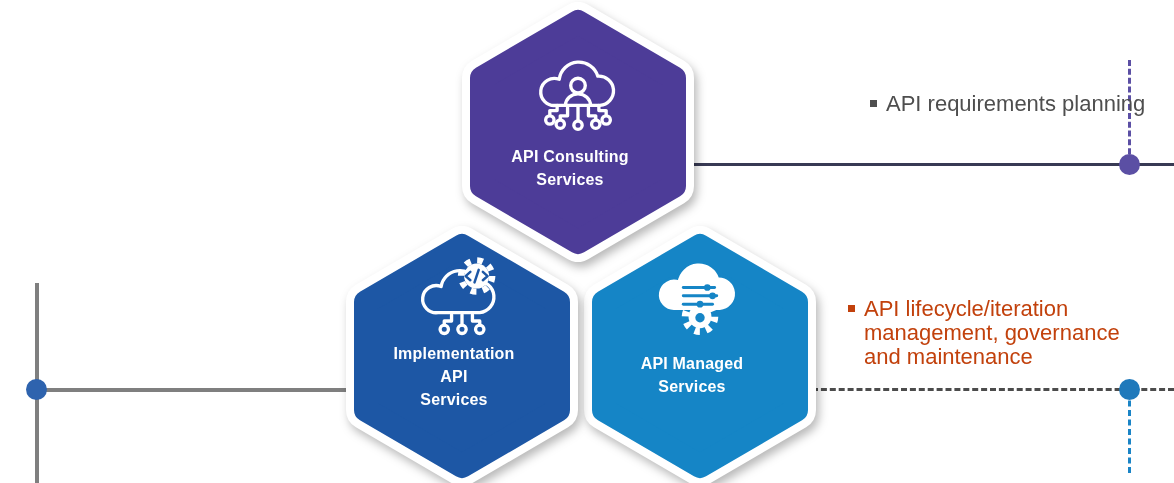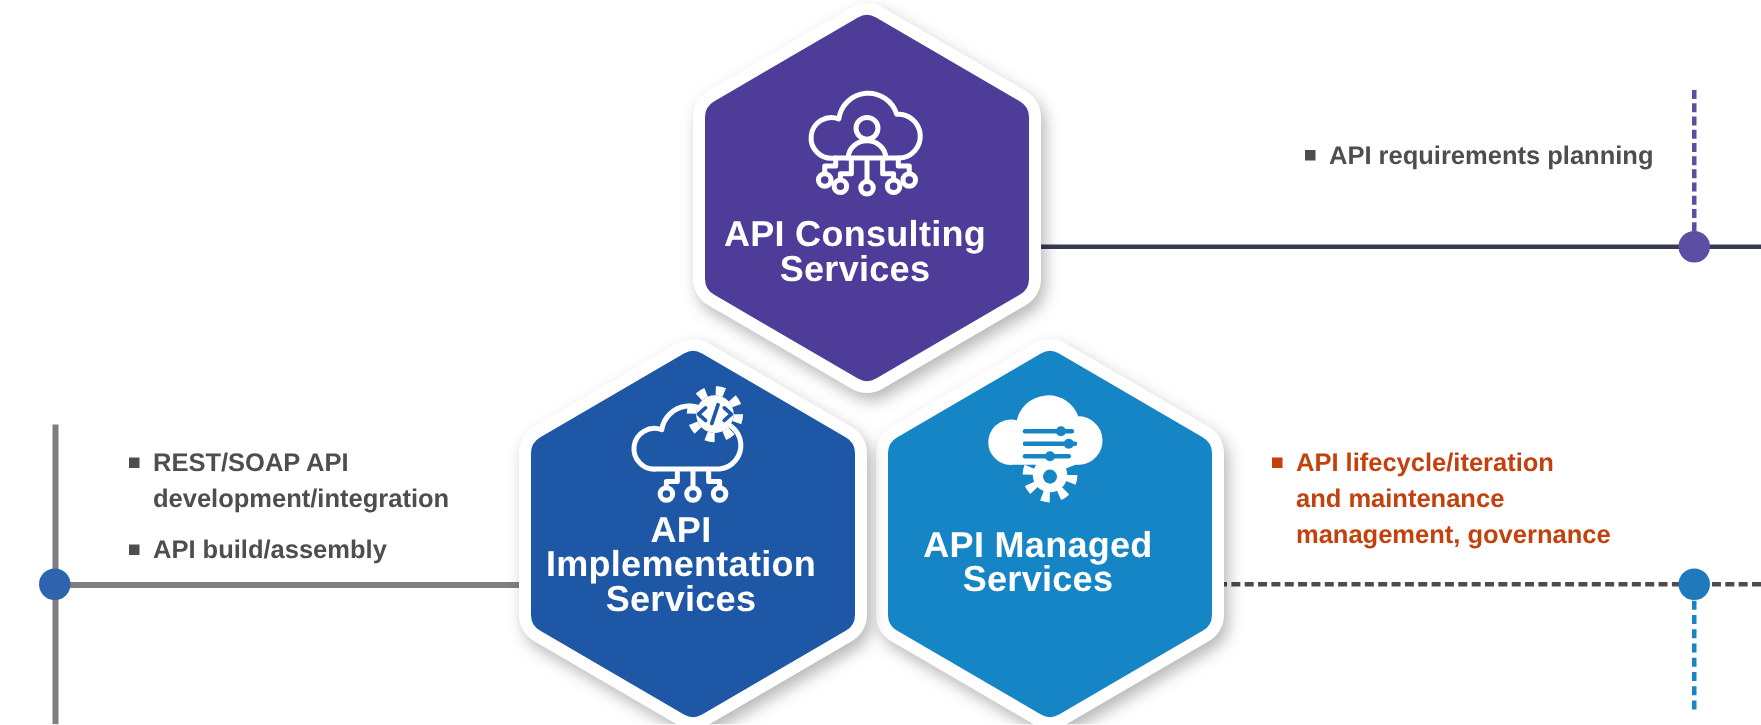--- a/index.html
+++ b/index.html
@@ -4,21 +4,21 @@
 <style>
   html,body{margin:0;padding:0;background:#fff;}
   .canvas{position:relative;width:1174px;height:483px;background:#fff;overflow:hidden;
           font-family:"Liberation Sans",sans-serif;}
   
   .hex{position:absolute;width:240px;height:252px;}
   .hex > svg.hexshape{position:absolute;left:0;top:0;width:240px;height:252px;overflow:visible;
           filter:drop-shadow(3px 5px 5px rgba(0,0,0,0.28));}
   .hex-icon{position:absolute;left:65px;width:110px;height:96px;overflow:visible;}
   .hex-title{position:absolute;left:0;right:16px;text-align:center;color:#fff;font-weight:bold;
-          font-size:24px;line-height:23px;letter-spacing:.2px;}
+          font-size:16px;line-height:23px;letter-spacing:.2px;}
   .hex-title span{display:block;}
   .hex-consulting{left:458px;top:6px;}
   .hex-implementation{left:342px;top:230px;}
   .hex-managed{left:580px;top:230px;}
   .i-consulting{top:42px;}
   .i-implementation{top:20px;}
   .i-managed{top:22px;}
   .t-consulting{top:139px;}
   .t-implementation{top:112px;}
   .t-managed{top:122px;}
@@ -28,21 +28,21 @@
   .h-left{left:28px;top:388px;width:322px;height:4px;}
   .h-tr{left:690px;top:163px;width:484px;height:3px;}
   .v-tr{left:1128px;top:60px;width:0;height:103px;border-left:3px dashed;}
   .h-br{left:812px;top:388px;width:362px;height:0;border-top:3px dashed;}
   .v-br{left:1128px;top:391px;width:0;height:82px;border-left:3px dashed;}
   .dot{position:absolute;width:21px;height:21px;border-radius:50%;}
   .dot-left{left:26px;top:379px;}
   .dot-tr{left:1119px;top:154px;}
   .dot-br{left:1119px;top:379px;}
   
-  .note{position:absolute;font-weight:bold;font-size:17px;}
+  .note{position:absolute;font-weight:normal;font-size:22px;}
   .note-consulting{left:870px;top:92px;}
   .note-implementation{left:86px;top:297px;}
   .note-managed{left:848px;top:297px;}
   .bullet-row{display:flex;align-items:flex-start;margin-bottom:10px;}
   .sq{width:7px;height:7px;background:currentColor;margin:8px 9px 0 0;flex:none;}
   .note-lines div{line-height:24px;white-space:nowrap;}
 </style>
 </head>
 <body>
 
@@ -130,55 +130,40 @@
       </g>
       <circle cx="64" cy="25" r="15" fill="none" stroke="#fff" stroke-width="6" stroke-dasharray="5.5 6.3"></circle>
       <circle cx="64" cy="25" r="12" fill="#fff"></circle>
       <g stroke="currentColor" stroke-width="2.4" fill="none" stroke-linecap="round" stroke-linejoin="round">
         <path d="M58 21 l-4.5 4 l4.5 4"></path>
         <path d="M70 21 l4.5 4 l-4.5 4"></path>
         <path d="M66 19 l-4 12"></path>
       </g>
     </svg>
     <div class="hex-title t-implementation">
+      <span>Implementation</span>
       <span>API</span>
-      <span>Implementation</span>
       <span>Services</span>
     </div>
   </div>
 
   <div class="note note-consulting" style="color: rgb(78, 78, 78);">
     <div class="bullet-row">
       <span class="sq"></span>
       <div class="note-lines">
         <div>API requirements planning</div>
       </div>
     </div>
   </div>
 
-  <div class="note note-implementation" style="color: rgb(78, 78, 78);">
-    <div class="bullet-row">
-      <span class="sq"></span>
-      <div class="note-lines">
-        <div>REST/SOAP API</div>
-        <div>development/integration</div>
-      </div>
-    </div>
-    <div class="bullet-row">
-      <span class="sq"></span>
-      <div class="note-lines">
-        <div>API build/assembly</div>
-      </div>
-    </div>
-  </div>
 
   <div class="note note-managed" style="color: #c2410c;">
     <div class="bullet-row">
       <span class="sq"></span>
       <div class="note-lines">
         <div>API lifecycle/iteration</div>
+        <div>management, governance</div>
         <div>and maintenance</div>
-        <div>management, governance</div>
       </div>
     </div>
   </div>
 
 </div>
 
 </body></html>

